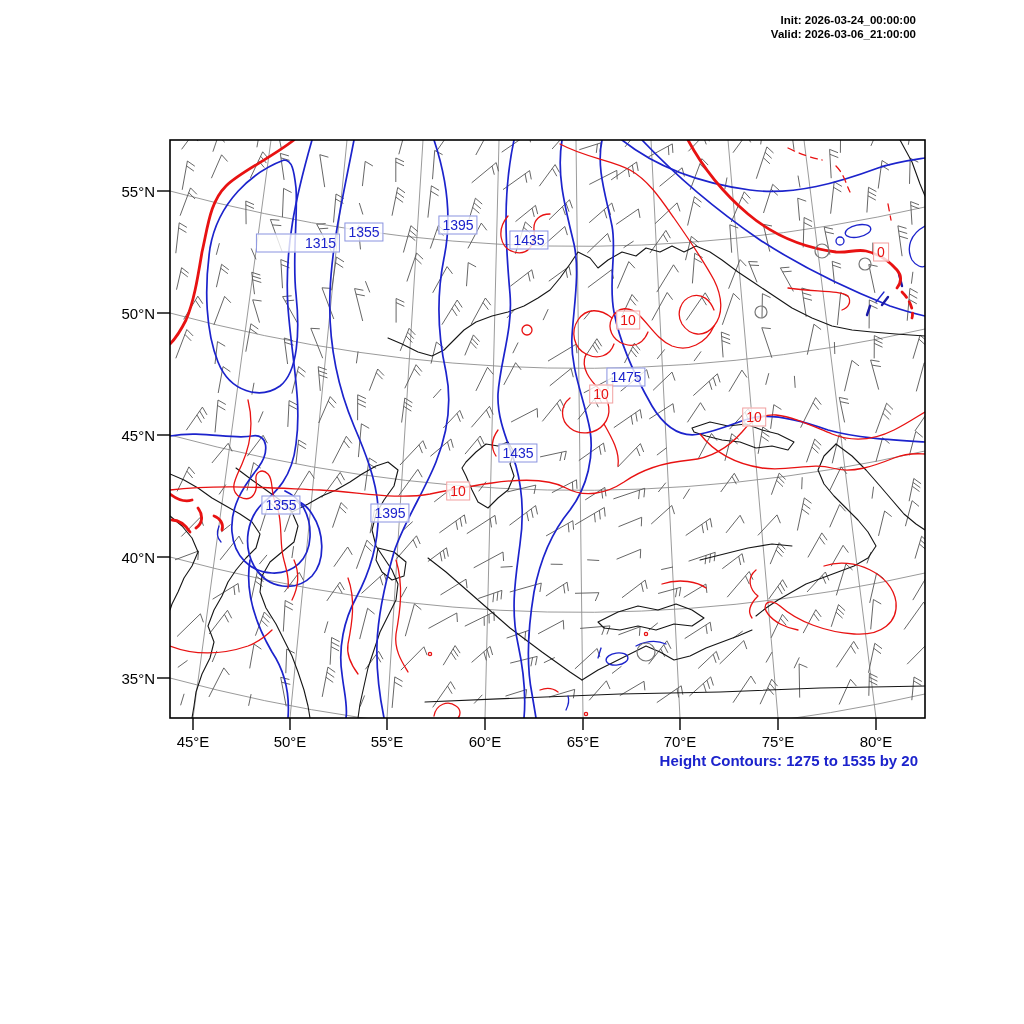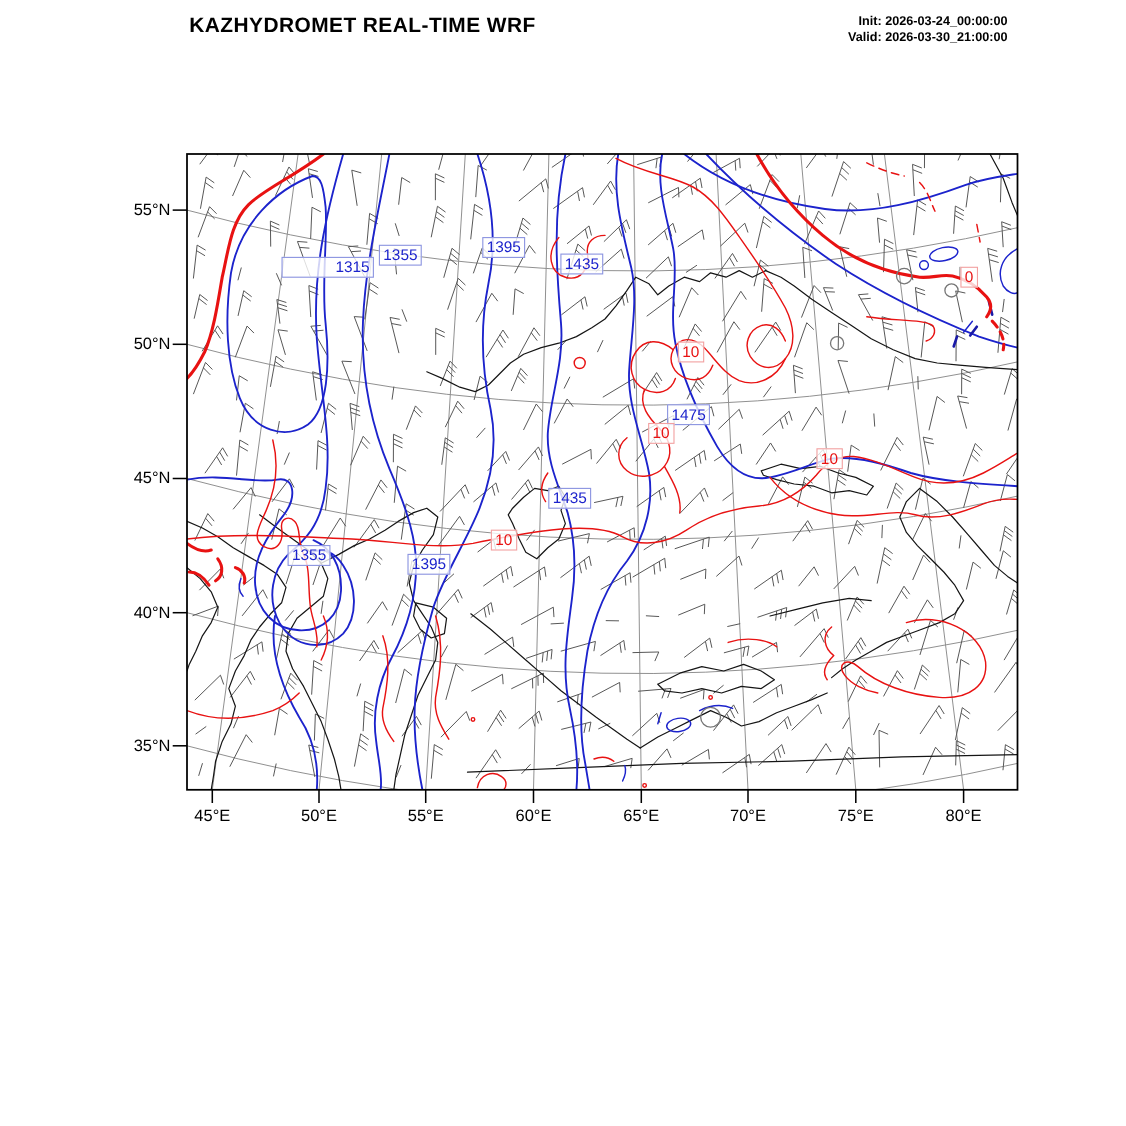--- a/index.html
+++ b/index.html
@@ -28,23 +28,22 @@
   .red.dash{stroke-dasharray:7 5;}
   .stn{stroke:#777;stroke-width:1.2;fill:none;}
   .tick{stroke:#000;stroke-width:1.4;}
   .frame{stroke:#000;stroke-width:1.6;fill:none;}
 </style>
 </head>
 <body>
 
 <div id="canvas">
 
-  <div class="title">KAZHYDROMET REAL-TIME WRF</div>
   <div class="runinfo"><span>Init: 2026-03-24_00:00:00</span>
-<span>Valid: 2026-03-30_21:00:00</span></div>
+<span>Valid: 2026-03-06_21:00:00</span></div>
 
 
   <svg id="mapsvg" width="1024" height="1024" viewBox="0 0 1024 1024">
     <defs>
       <clipPath id="mapclip">
           <rect x="170" y="140" width="755" height="578"></rect>
         </clipPath>
     </defs>
 
     <g clip-path="url(#mapclip)">
@@ -550,13 +549,14 @@
       <div class="clab h" style="left: 518px; top: 453px;">1435</div>
       <div class="clab h" style="left: 390px; top: 513px;">1395</div>
       <div class="clab h" style="left: 281px; top: 505px;">1355</div>
       <div class="clab t" style="left: 628px; top: 320px;">10</div>
       <div class="clab t" style="left: 601px; top: 394px;">10</div>
       <div class="clab t" style="left: 754px; top: 417px;">10</div>
       <div class="clab t" style="left: 458px; top: 491px;">10</div>
       <div class="clab t" style="left: 881px; top: 252px;">0</div>
     </div>
 
+  <div class="footer hgt">Height Contours: 1275 to 1535 by 20</div>
 </div>
 
 </body></html>

